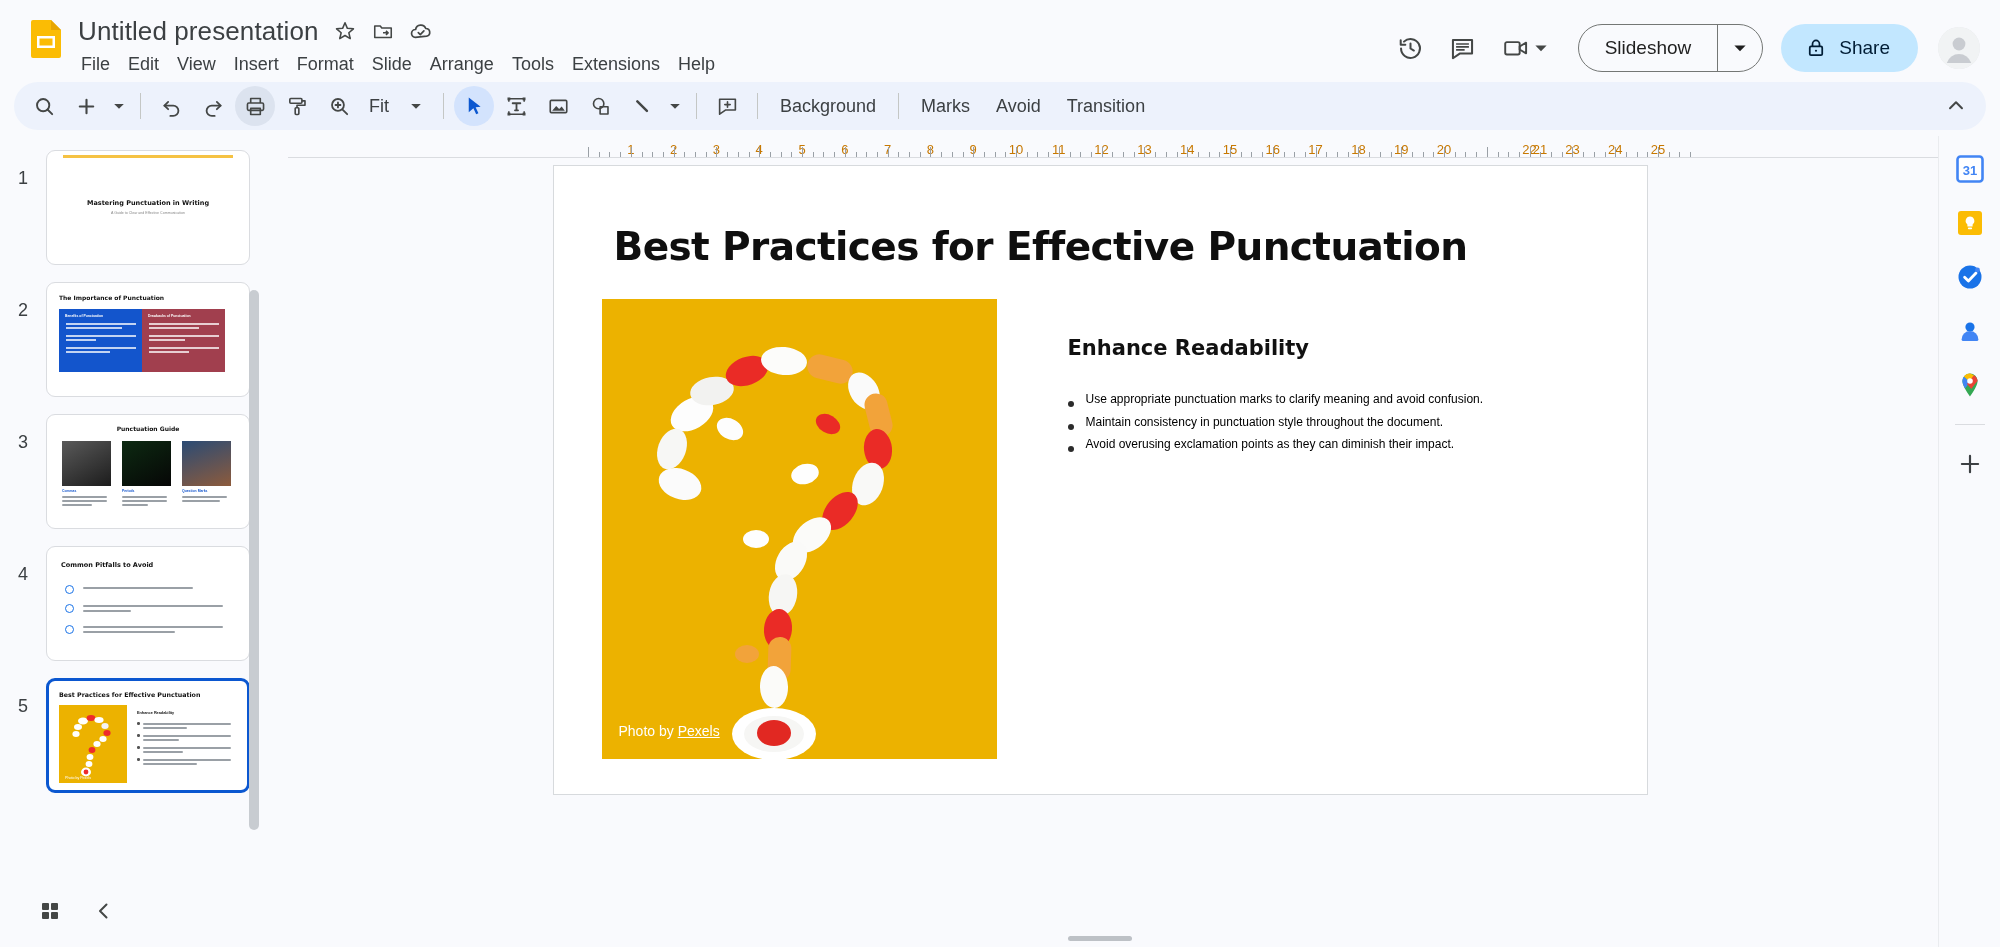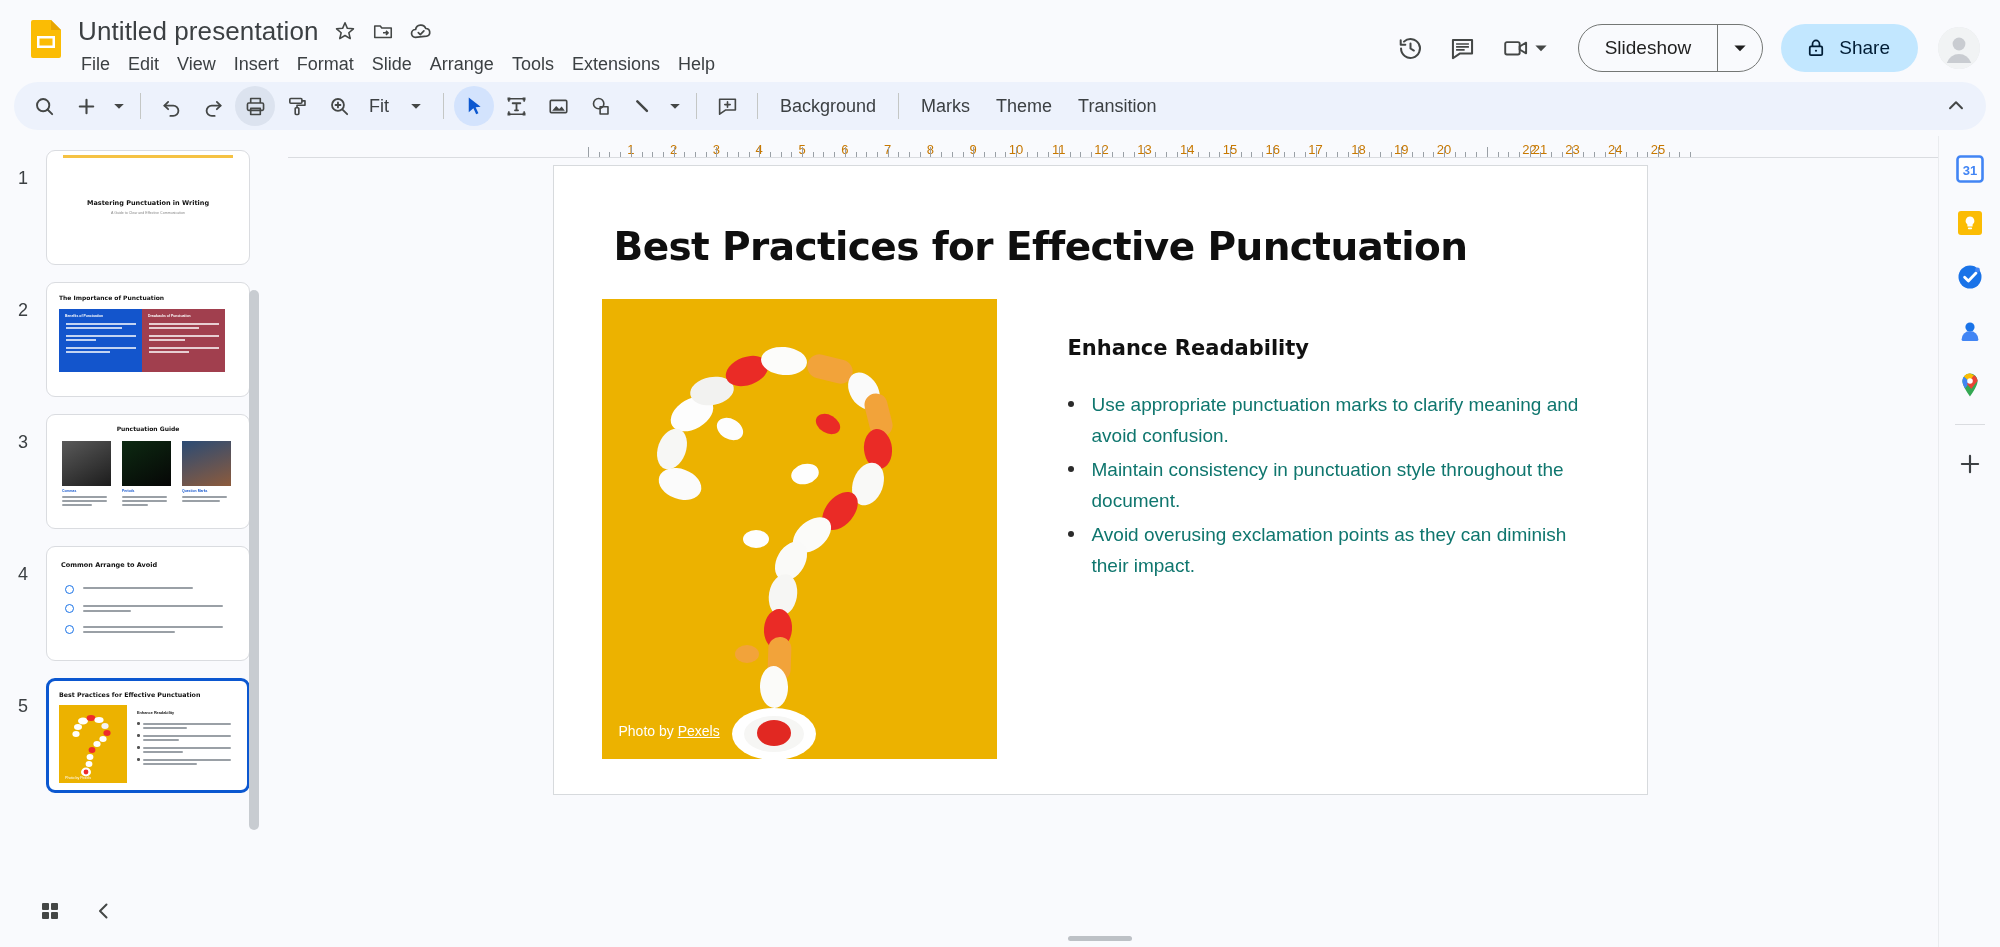--- a/index.html
+++ b/index.html
@@ -90,21 +90,21 @@
   .slide { width: 1095px; height: 630px; background: #fff; border: 1px solid #d7dadd; position: relative; }
   .slide-title { position: absolute; left: 60px; top: 58px; font-family: "DejaVu Sans", sans-serif; font-weight: bold; font-size: 39px; color: #0f0f0f; letter-spacing: -0.6px; white-space: nowrap; }
 
   .slide-photo { position: absolute; left: 48px; top: 133px; width: 395px; height: 460px; background: #ECB200; overflow: hidden; }
   .photo-credit { position: absolute; left: 17px; bottom: 20px; font-size: 14px; color: #ffffff; z-index: 5; }
   .photo-credit a { color: #ffffff; text-decoration: underline; }
 
   .slide-body { position: absolute; left: 514px; top: 170px; width: 520px; }
   .body-head { font-family: "DejaVu Sans", sans-serif; font-weight: bold; font-size: 21px; color: #111; margin-bottom: 30px; }
   .bullets { list-style: none; }
-  .bullets li { display: flex; gap: 18px; font-size: 19px; line-height: 1.63; color: #0f766e; margin-bottom: 3px; }
+  .bullets li { display: flex; gap: 12px; font-size: 12px; line-height: 1.63; color: #000000; margin-bottom: 3px; }
   .bullets li .dot { flex: 0 0 auto; width: 6px; height: 6px; border-radius: 50%; background: #2b2b2b; margin-top: 11px; }
 
   .drag-handle { position: absolute; left: 50%; transform: translateX(-50%); bottom: 6px; width: 64px; height: 5px; border-radius: 3px; background: #bdc1c6; cursor: ns-resize; }
 
   
   .notes-bar { height: 92px; flex: 0 0 auto; background: #F9FAFD; display: flex; align-items: center; padding: 0 6px 12px 0; }
   .notes-box { flex: 1 1 auto; height: 62px; background: #EDF2FC; border-radius: 10px; display: flex; align-items: center; padding: 0 22px; cursor: text; }
   .notes-placeholder { font-size: 19px; color: #3c4043; }
 
   
@@ -350,21 +350,21 @@
           <path d="M3.8 4.4h16.4v11.2h-10l-6.4 4.4z"></path>
           <path d="M12 7.2v5.6M9.2 10h5.6" stroke-linecap="round"></path>
         </svg>
       </div>
 
       <div class="tool-sep"></div>
 
       <div class="tool-text">Background</div>
       <div class="tool-sep"></div>
       <div class="tool-text">Marks</div>
-      <div class="tool-text">Theme</div>
+      <div class="tool-text">Avoid</div>
       <div class="tool-text">Transition</div>
 
       <div class="tool toolbar-collapse">
         <svg width="22" height="22" viewBox="0 0 24 24" fill="none" stroke="currentColor" stroke-width="2.2" stroke-linecap="round" stroke-linejoin="round">
           <path d="M5.5 14.5 12 8l6.5 6.5"></path>
         </svg>
       </div>
     </div>
   </div>
 
@@ -431,21 +431,21 @@
               <div class="t-line" style="left:135px;top:81px;width:45px;height:2px;"></div>
               <div class="t-line" style="left:135px;top:85px;width:38px;height:2px;"></div>
             </div>
           </div>
         </div>
 
         <div class="thumb-row">
           <div class="thumb-num">4</div>
           <div class="thumb-frame">
             <div class="thumb-inner">
-              <div class="t-title" style="left:14px; top:14px; font-size:6.5px;">Common Arrange to Avoid</div>
+              <div class="t-title" style="left:14px; top:14px; font-size:6.5px;">Common Pitfalls to Avoid</div>
               <div style="position:absolute;left:18px;top:38px;width:9px;height:9px;border:1.4px solid #1a73e8;border-radius:50%;"></div>
               <div class="t-line" style="left:36px;top:40px;width:110px;height:2px;"></div>
               <div style="position:absolute;left:18px;top:57px;width:9px;height:9px;border:1.4px solid #1a73e8;border-radius:50%;"></div>
               <div class="t-line" style="left:36px;top:58px;width:140px;height:2px;"></div>
               <div class="t-line" style="left:36px;top:63px;width:48px;height:2px;"></div>
               <div style="position:absolute;left:18px;top:78px;width:9px;height:9px;border:1.4px solid #1a73e8;border-radius:50%;"></div>
               <div class="t-line" style="left:36px;top:79px;width:140px;height:2px;"></div>
               <div class="t-line" style="left:36px;top:84px;width:92px;height:2px;"></div>
             </div>
           </div>

